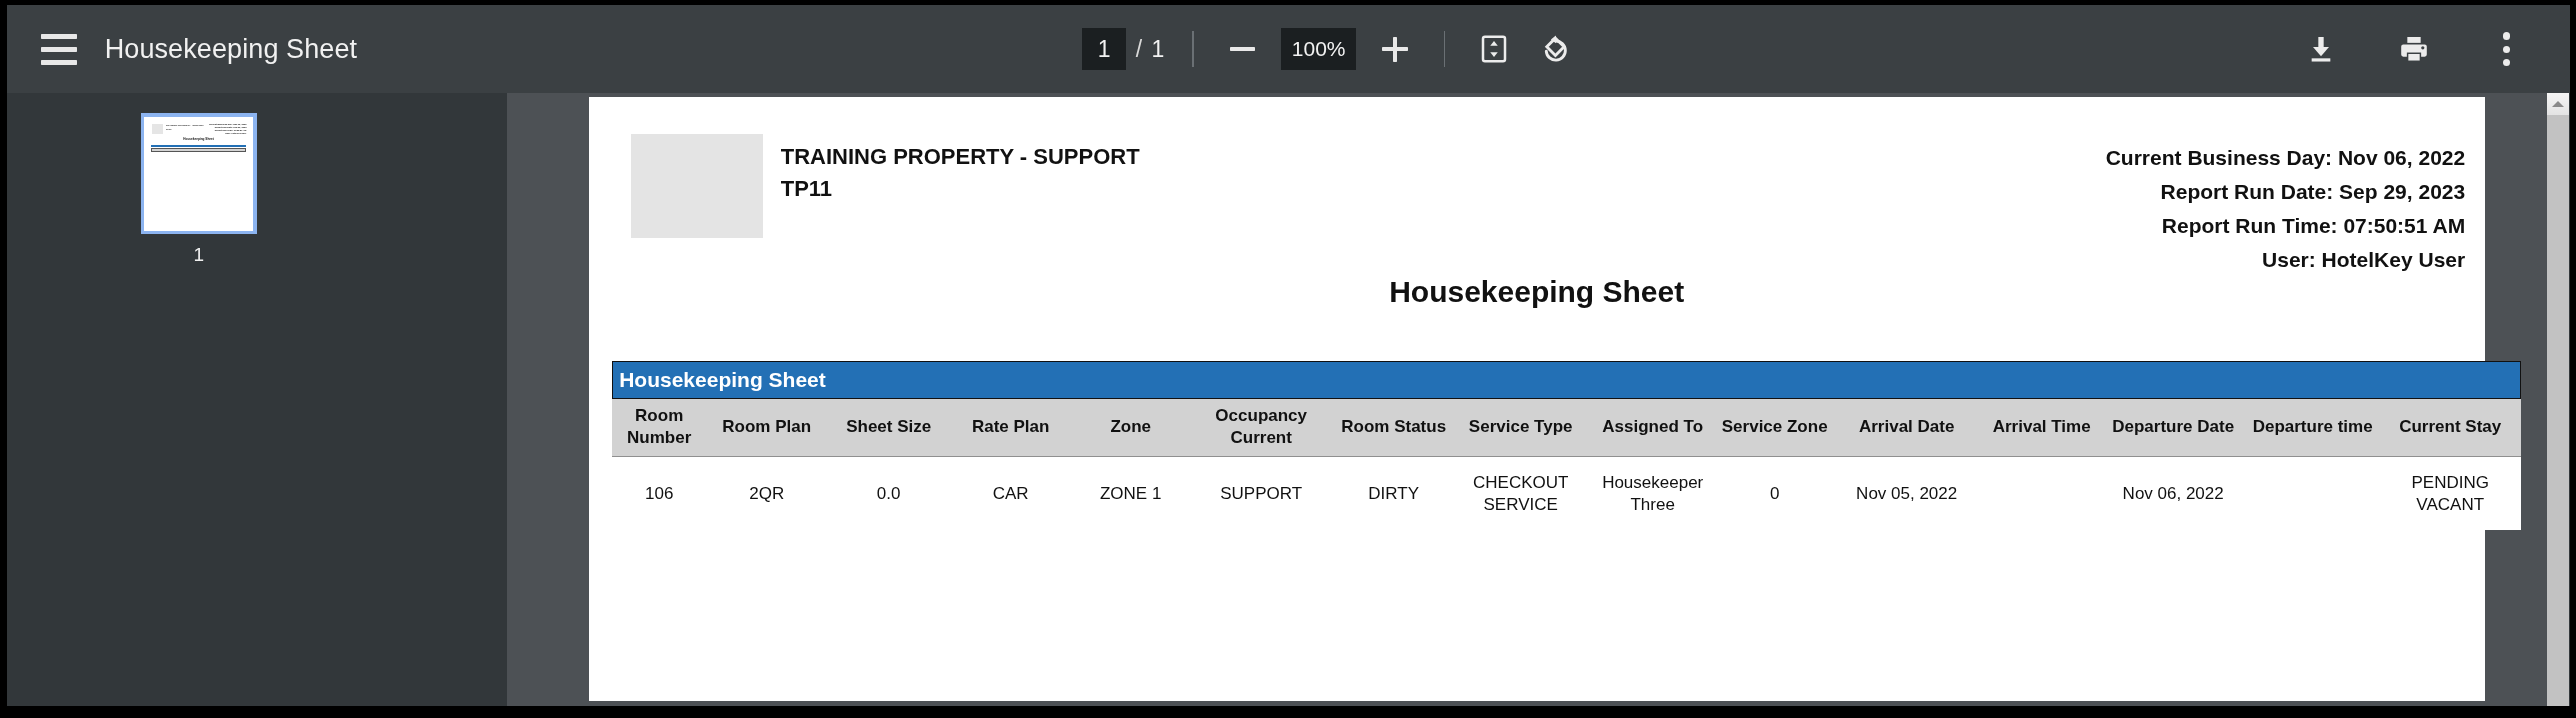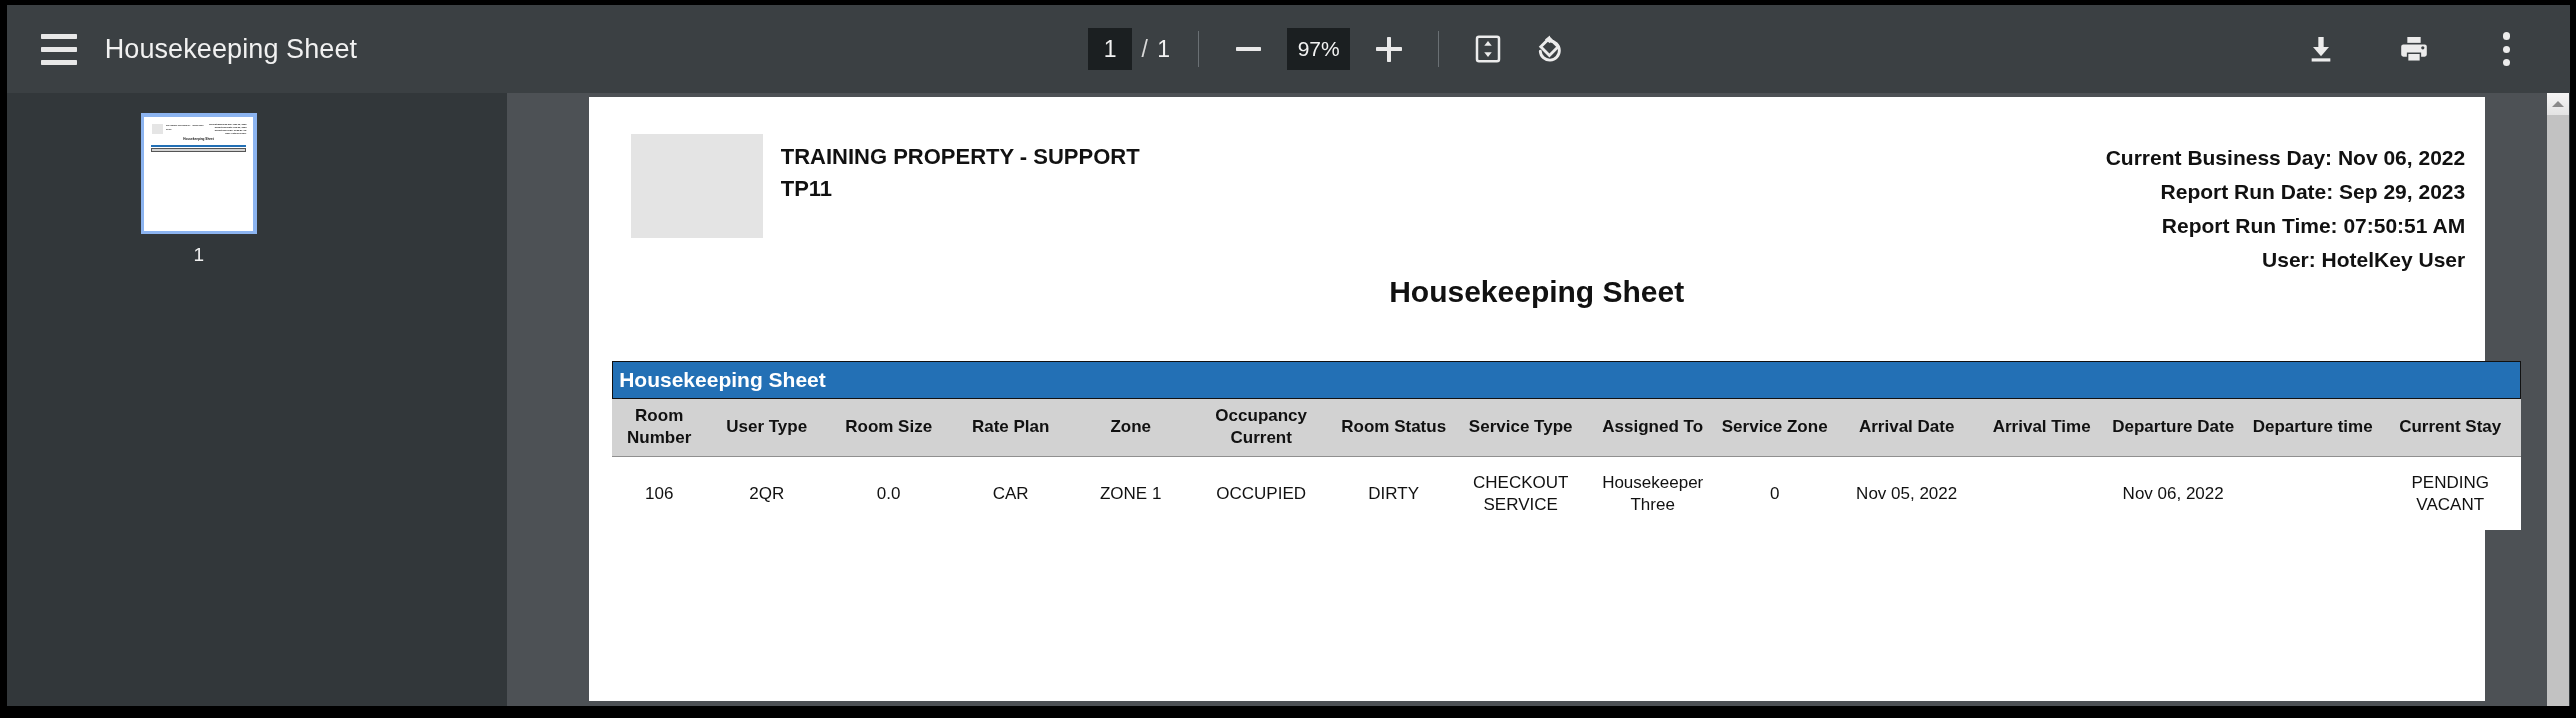--- a/index.html
+++ b/index.html
@@ -251,21 +251,21 @@
     <div class="tb-center">
       <div class="page-box">1</div>
       <span class="pg-sep">/</span>
       <span class="pg-total">1</span>
 
       <div class="tb-divider"></div>
 
       <div class="icon-btn">
         <span class="minus"></span>
       </div>
-      <div class="zoom-box">97%</div>
+      <div class="zoom-box">100%</div>
       <div class="icon-btn">
         <span class="plus"></span>
       </div>
 
       <div class="tb-divider"></div>
 
       <div class="icon-btn">
         <svg width="30" height="30" viewBox="0 0 24 24">
           <rect x="3.2" y="2.2" width="17.6" height="19.6" rx="1.6" fill="none" stroke="#ececec" stroke-width="2"></rect>
           <polygon points="12,5.6 15,9.4 9,9.4" fill="#ececec"></polygon>
@@ -373,22 +373,22 @@
               <col class="colw-14">
           </colgroup>
           <thead>
             <tr class="band">
               <td colspan="15">Housekeeping Sheet</td>
             </tr>
           </thead>
           <thead class="cols">
             <tr>
               <th>Room Number</th>
-              <th>User Type</th>
-              <th>Room Size</th>
+              <th>Room Plan</th>
+              <th>Sheet Size</th>
               <th>Rate Plan</th>
               <th>Zone</th>
               <th>Occupancy Current</th>
               <th>Room Status</th>
               <th>Service Type</th>
               <th>Assigned To</th>
               <th>Service Zone</th>
               <th>Arrival Date</th>
               <th>Arrival Time</th>
               <th>Departure Date</th>
@@ -396,21 +396,21 @@
               <th>Current Stay</th>
             </tr>
           </thead>
           <tbody>
             <tr>
               <td>106</td>
               <td>2QR</td>
               <td>0.0</td>
               <td>CAR</td>
               <td>ZONE 1</td>
-              <td>OCCUPIED</td>
+              <td>SUPPORT</td>
               <td>DIRTY</td>
               <td>CHECKOUT SERVICE</td>
               <td>Housekeeper Three</td>
               <td>0</td>
               <td>Nov 05, 2022</td>
               <td></td>
               <td>Nov 06, 2022</td>
               <td></td>
               <td>PENDING VACANT</td>
             </tr>

